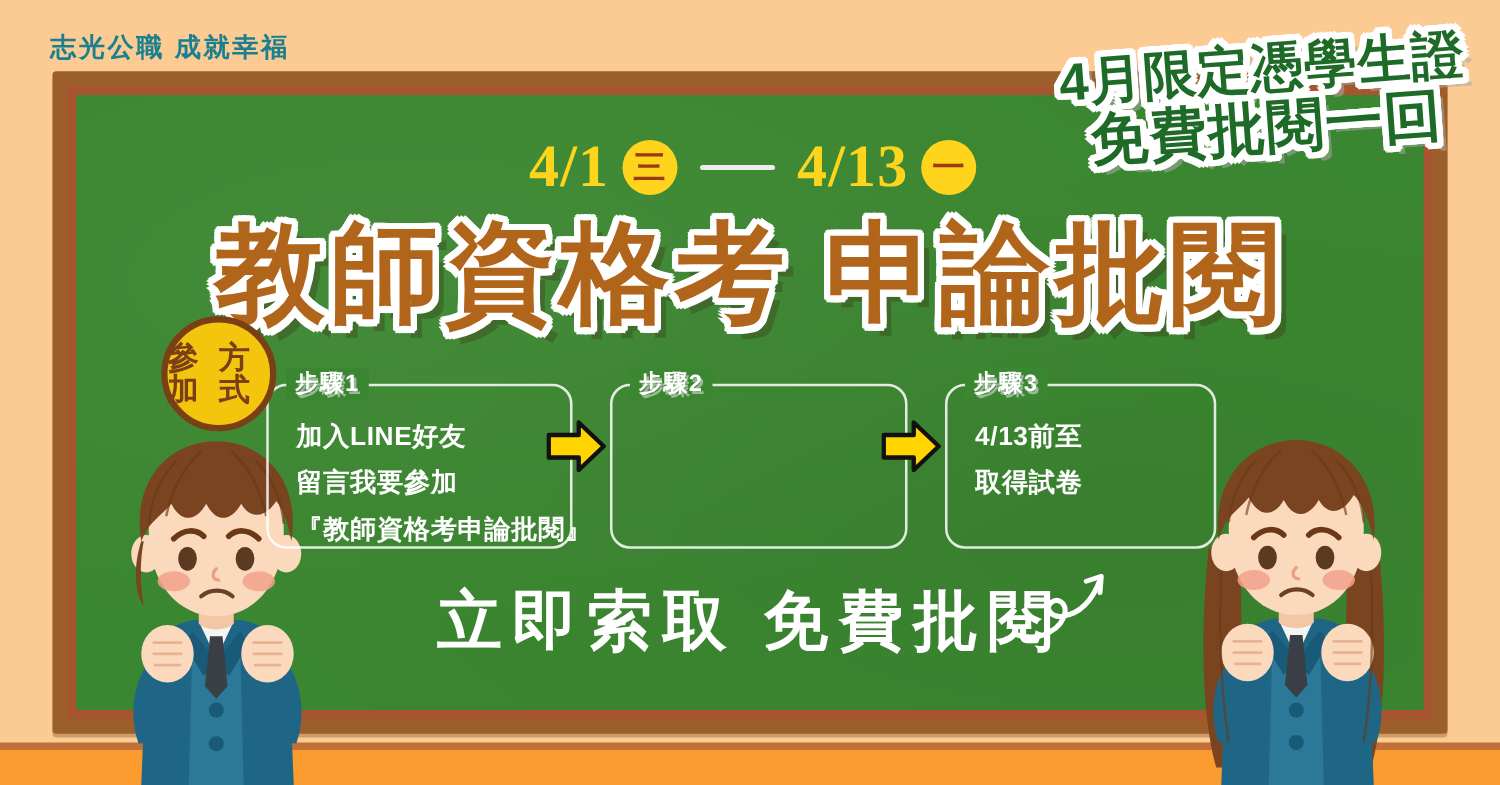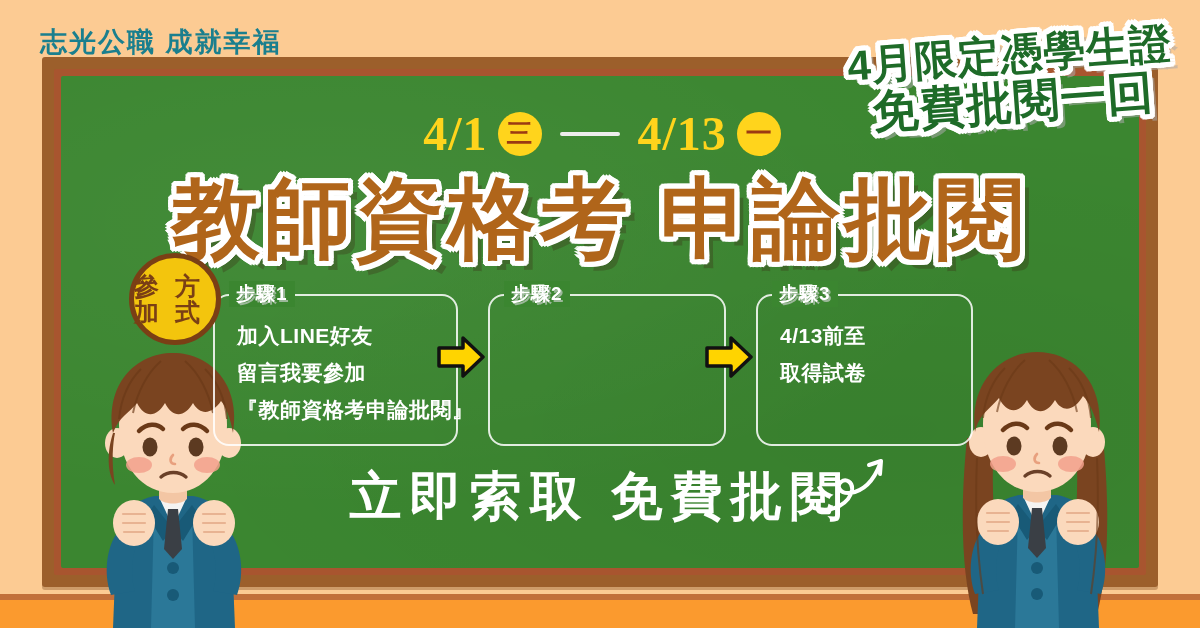--- a/index.html
+++ b/index.html
@@ -8,21 +8,21 @@
     width:1200px;height:628px;overflow:hidden;
     background:#FCCB93;
     font-family:"Liberation Sans","DejaVu Sans",sans-serif;
     -webkit-font-smoothing:antialiased;
   }
   #poster{position:relative;width:1200px;height:628px;background:#FCCB93;overflow:hidden;}
 
   
   .brand{
     position:absolute;left:40px;top:24px;
-    font-size:27px;font-weight:700;letter-spacing:2px;
+    font-size:21px;font-weight:700;letter-spacing:2px;
     color:#1A7F8E;white-space:nowrap;z-index:30;
   }
 
   
   .ledge{position:absolute;left:0;bottom:0;width:1200px;height:28px;background:#FB9A2E;z-index:6;}
   .ledge-top{position:absolute;left:0;bottom:28px;width:1200px;height:6px;background:#C2703A;z-index:6;}
 
   
   .board-frame{
     position:absolute;left:42px;top:57px;width:1116px;height:530px;
@@ -100,21 +100,21 @@
     position:absolute;left:129px;top:253px;width:82px;height:82px;z-index:24;
     border-radius:50%;background:#F3C50D;border:5px solid #7A3F15;
     display:flex;flex-direction:row;align-items:center;justify-content:center;
     line-height:1.06;
   }
   .join-badge b{font-size:25px;font-weight:900;color:#7A3F15;letter-spacing:1px;}
 
   
   .steps{position:absolute;left:213px;top:292px;width:760px;height:152px;z-index:18;}
   .step{
-    position:absolute;top:2px;height:152px;
+    position:absolute;top:15px;height:132px;
     border:2px solid rgba(255,255,255,.85);border-radius:16px;
     box-sizing:border-box;
   }
   .step.s1{left:0;width:245px;}
   .step.s2{left:275px;width:238px;padding-left:40px;}
   .step.s3{left:543px;width:217px;}
   .step .lines{
     position:absolute;left:22px;top:26px;right:12px;
     display:flex;flex-direction:column;gap:9px;
   }

